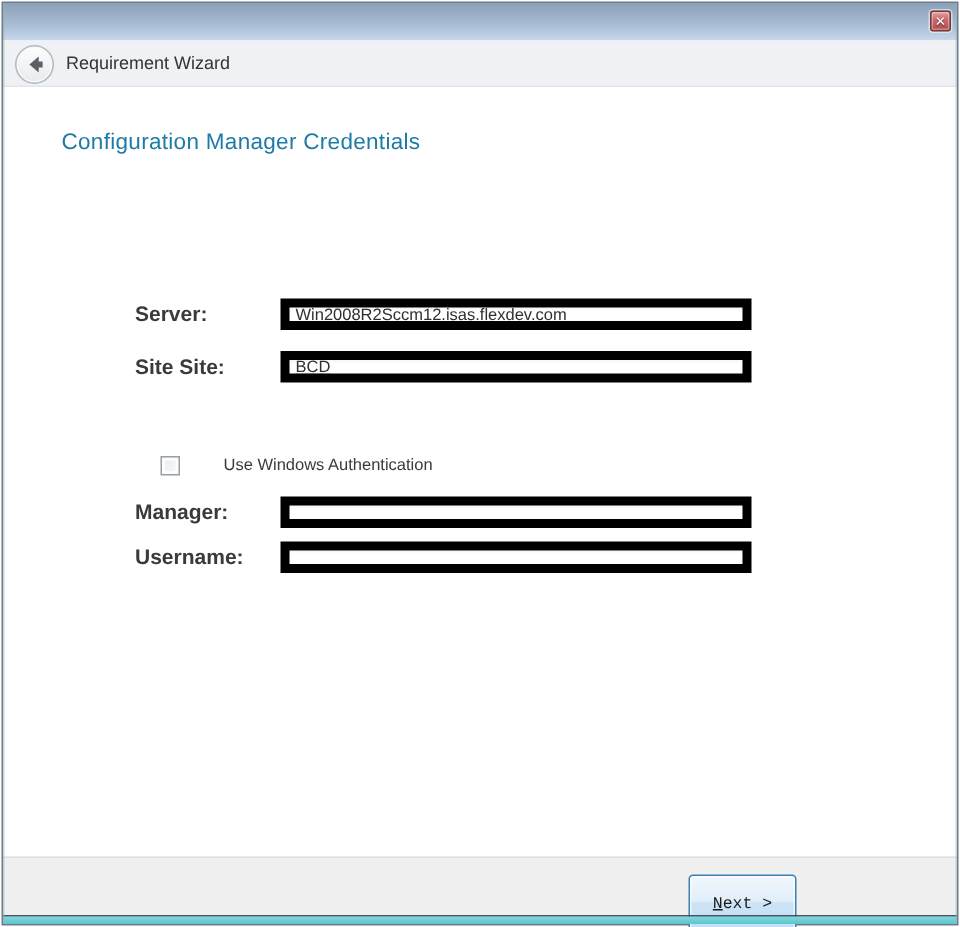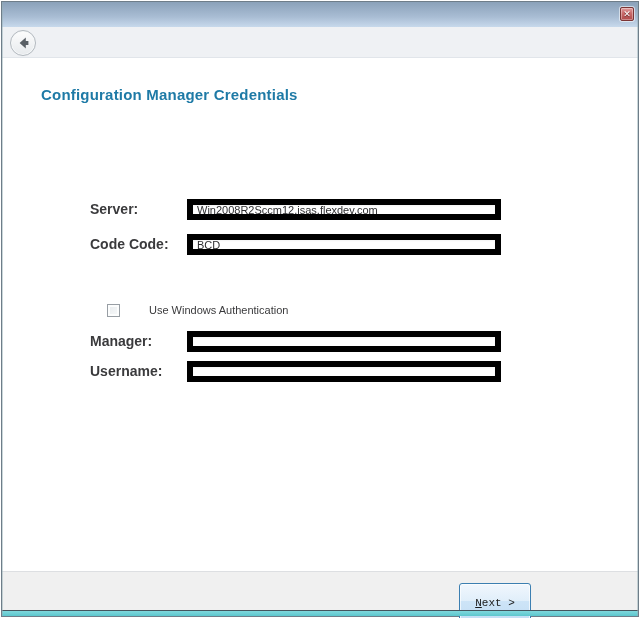--- a/index.html
+++ b/index.html
@@ -10,21 +10,21 @@
   .close-btn{position:absolute;left:618px;top:5px;width:14px;height:14px;box-sizing:border-box;
     border:1px solid #7c3434;border-radius:2px;background:linear-gradient(#e09c9c,#c96a6a 45%,#b14a4a);
     box-shadow:0 0 0 1px rgba(255,255,255,.55), inset 0 0 0 1px rgba(255,255,255,.35);
     display:flex;align-items:center;justify-content:center;cursor:default;}
   .close-x{font-size:9px;font-weight:bold;color:#ffffff;line-height:1;text-shadow:0 1px 1px #5e2323;}
   .header-band{position:absolute;left:0;top:25px;width:636px;height:31px;background:#eff1f4;border-bottom:1px solid #e1e5ea;box-sizing:border-box;}
   .back-btn{position:absolute;left:8px;top:28px;width:26px;height:26px;border:1px solid #b3b9bf;border-radius:50%;
     box-sizing:border-box;background:linear-gradient(#fdfdfd,#e7eaed);display:flex;align-items:center;justify-content:center;cursor:default;
     box-shadow:inset 0 0 0 1px #f6f8f9;}
   .wizard-title{position:absolute;left:42px;top:25px;height:31px;line-height:31px;font-size:12px;color:#333436;}
-  .heading{position:absolute;left:39px;top:84px;margin:0;font-size:15px;font-weight:bold;color:#1e7aa6;letter-spacing:.2px;}
+  .heading{position:absolute;left:39px;top:84px;margin:0;font-size:15px;font-weight:normal;color:#1e7aa6;letter-spacing:.2px;}
   .fld-label{position:absolute;height:21px;line-height:21px;font-size:14px;font-weight:bold;color:#3a3a3c;}
   .txt{position:absolute;width:314px;height:21px;box-sizing:border-box;border:6px solid #000000;background:#fff;
     font-family:"Liberation Sans","DejaVu Sans",sans-serif;font-size:11px;color:#2f2f31;padding:0 4px;outline:none;
     box-shadow:inset 0 1px 2px rgba(0,0,0,.05);}
   .checkbox{position:absolute;left:105px;top:302px;width:13px;height:13px;box-sizing:border-box;
     border:1px solid #989ea4;background:linear-gradient(135deg,#e7eaec,#f8fafb);box-shadow:inset 0 0 0 2px #fcfdfd;}
   .check-label{position:absolute;left:123px;top:301px;font-size:11px;color:#3a3a3c;line-height:15px;margin-left:24px;}
   .footer{position:absolute;left:0;top:569px;width:636px;height:39px;background:#f0f0f0;border-top:1px solid #dddfe2;box-sizing:border-box;}
   .btn{position:absolute;top:581px;height:40px;box-sizing:border-box;border-radius:3px;
     font-family:Liberation Mono, monospace;font-size:11px;color:#1c1c1c;padding:0;cursor:default;}
@@ -50,27 +50,28 @@
       <span class="close-x">✕</span>
     </div>
   </div>
 
   <div class="header-band"></div>
   <div class="back-btn">
     <svg width="16" height="16" viewBox="0 0 16 16">
       <path d="M10.8 2.6 L4.6 8 L10.8 13.4 L10.8 10 L13.4 10 L13.4 6 L10.8 6 Z" fill="#5a6066"></path>
     </svg>
   </div>
+  <span class="wizard-title">Requirement Wizard</span>
 
   <h1 class="heading">Configuration Manager Credentials</h1>
 
   <span class="fld-label" style="left:88px;top:197px">Server:</span>
   <input class="txt" style="left: 185px; top: 197px;" type="text" value="Win2008R2Sccm12.isas.flexdev.com">
 
-  <span class="fld-label" style="left:88px;top:232px">Code Code:</span>
+  <span class="fld-label" style="left:88px;top:232px">Site Site:</span>
   <input class="txt" style="left: 185px; top: 232px; text-decoration: underline;" type="text" value="BCD">
 
   <div class="checkbox"></div>
   <span class="check-label">Use Windows Authentication</span>
 
   <span class="fld-label" style="left:88px;top:329px">Manager:</span>
   <input class="txt" style="left: 185px; top: 329px;" type="text" value="">
 
   <span class="fld-label" style="left:88px;top:359px">Username:</span>
   <input class="txt" style="left: 185px; top: 359px;" type="password" value="">

